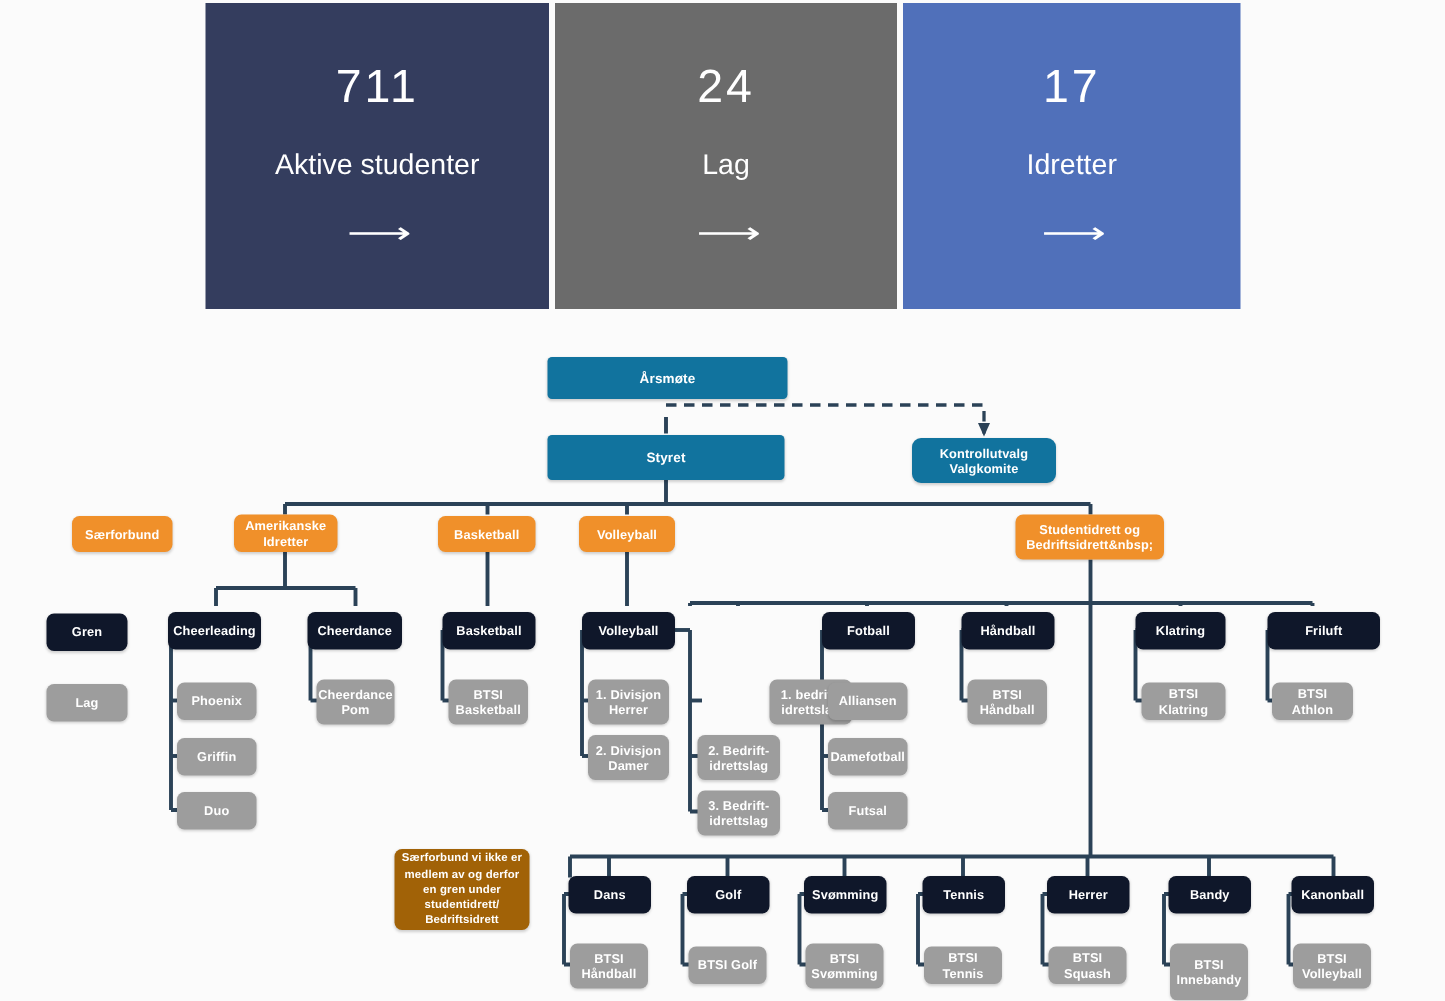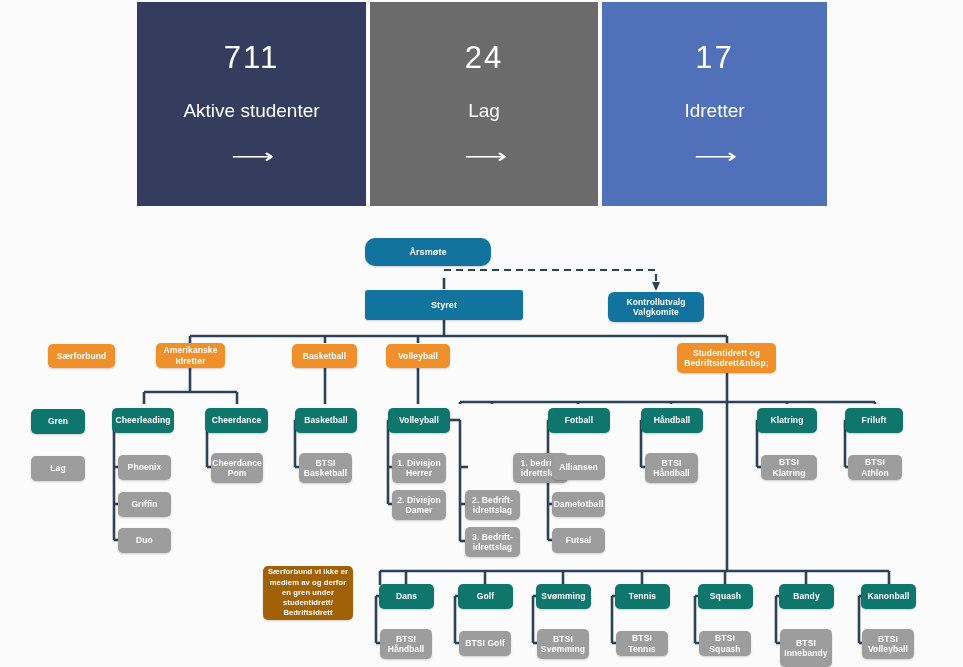--- a/index.html
+++ b/index.html
@@ -60,21 +60,21 @@
     font-size:8.5px;
     font-weight:bold;
     line-height:1.22;
     padding:2px 3px;
     letter-spacing:.1px;
     box-shadow:0 1px 2px rgba(0,0,0,.18);
     z-index:2;
   }
   .node.blue  {background:#11739e;border-radius:3px;}
   .node.orange{background:#f0902a;}
-  .node.teal  {background:#0f766e;}
+  .node.teal  {background:#0f172a;}
   .node.gray  {background:#9d9d9d;}
   .node.note  {background:#a16207;font-weight:bold;font-size:7.6px;line-height:1.35;}
   .node.wide-label{font-size:9px;}
 </style>
 </head>
 <body>
 
 <div id="stat-cards">
 
   <div class="stat-card c0">
@@ -205,21 +205,21 @@
         <path d="M695 437 L702 437"></path>
       <path d="M776 390 L776 437"></path>
         <path d="M776 390 L783 390"></path>
         <path d="M776 437 L783 437"></path>
       <path d="M859 390 L859 437"></path>
         <path d="M859 390 L866 390"></path>
         <path d="M859 437 L866 437"></path>
     </g>
   </svg>
 
-  <div class="node blue wide-label" style="left:365px;top:32px;width:126px;height:28px;border-radius:10px;">Årsmøte</div>
+  <div class="node blue wide-label" style="left:365px;top:32px;width:160px;height:28px;">Årsmøte</div>
 
   <div class="node blue wide-label" style="left:365px;top:84px;width:158px;height:30px;">Styret</div>
 
   <div class="node blue" style="left:608px;top:86px;width:96px;height:30px;border-radius:6px;">Kontrollutvalg Valgkomite</div>
 
   <div class="node orange" style="left:24px;top:138px;width:67px;height:24px;margin-left:24px;">Særforbund</div>
   <div class="node teal" style="left:31px;top:203px;width:54px;height:25px;">Gren</div>
   <div class="node gray" style="left:31px;top:250px;width:54px;height:25px;">Lag</div>
 
   <div class="node orange" style="left:156px;top:137px;width:69px;height:25px;">Amerikanske Idretter</div>
@@ -227,21 +227,21 @@
   <div class="node orange" style="left:386px;top:138px;width:64px;height:24px;">Volleyball</div>
   <div class="node orange" style="left:677px;top:137px;width:99px;height:30px;">Studentidrett og Bedriftsidrett&amp;nbsp;</div>
 
   <div class="node teal" style="left:112px;top:202px;width:62px;height:25px;">Cheerleading</div>
   <div class="node teal" style="left:205px;top:202px;width:63px;height:25px;">Cheerdance</div>
   <div class="node teal" style="left:295px;top:202px;width:62px;height:25px;">Basketball</div>
   <div class="node teal" style="left:388px;top:202px;width:62px;height:25px;">Volleyball</div>
   <div class="node teal" style="left:548px;top:202px;width:62px;height:25px;">Fotball</div>
   <div class="node teal" style="left:641px;top:202px;width:62px;height:25px;">Håndball</div>
   <div class="node teal" style="left:757px;top:202px;width:60px;height:25px;">Klatring</div>
-  <div class="node teal" style="left:845px;top:202px;width:58px;height:25px;">Friluft</div>
+  <div class="node teal" style="left:845px;top:202px;width:75px;height:25px;">Friluft</div>
 
   <div class="node gray" style="left:118px;top:249px;width:53px;height:25px;">Phoenix</div>
   <div class="node gray" style="left:118px;top:286px;width:53px;height:25px;">Griffin</div>
   <div class="node gray" style="left:118px;top:322px;width:53px;height:25px;">Duo</div>
 
   <div class="node gray" style="left:211px;top:247px;width:52px;height:30px;">Cheerdance Pom</div>
 
   <div class="node gray" style="left:299px;top:247px;width:53px;height:30px;">BTSI Basketball</div>
 
   <div class="node gray" style="left:392px;top:247px;width:54px;height:30px;">1. Divisjon Herrer</div>
@@ -259,21 +259,21 @@
 
   <div class="node gray" style="left:761px;top:249px;width:56px;height:25px;">BTSI Klatring</div>
   <div class="node gray" style="left:848px;top:249px;width:54px;height:25px;">BTSI Athlon</div>
 
   <div class="node note" style="left:263px;top:360px;width:90px;height:54px;">Særforbund vi ikke er medlem av og derfor en gren under studentidrett/ Bedriftsidrett</div>
 
   <div class="node teal" style="left:379px;top:378px;width:55px;height:25px;">Dans</div>
   <div class="node teal" style="left:458px;top:378px;width:55px;height:25px;">Golf</div>
   <div class="node teal" style="left:536px;top:378px;width:55px;height:25px;">Svømming</div>
   <div class="node teal" style="left:615px;top:378px;width:55px;height:25px;">Tennis</div>
-  <div class="node teal" style="left:698px;top:378px;width:55px;height:25px;">Squash</div>
+  <div class="node teal" style="left:698px;top:378px;width:55px;height:25px;">Herrer</div>
   <div class="node teal" style="left:779px;top:378px;width:55px;height:25px;">Bandy</div>
   <div class="node teal" style="left:861px;top:378px;width:55px;height:25px;">Kanonball</div>
 
   <div class="node gray" style="left:380px;top:423px;width:52px;height:30px;">BTSI Håndball</div>
   <div class="node gray" style="left:459px;top:425px;width:52px;height:25px;">BTSI Golf</div>
   <div class="node gray" style="left:537px;top:423px;width:52px;height:30px;">BTSI Svømming</div>
   <div class="node gray" style="left:616px;top:425px;width:52px;height:25px;">BTSI Tennis</div>
   <div class="node gray" style="left:699px;top:425px;width:52px;height:25px;">BTSI Squash</div>
   <div class="node gray" style="left:780px;top:423px;width:52px;height:38px;">BTSI Innebandy</div>
   <div class="node gray" style="left:862px;top:423px;width:52px;height:30px;">BTSI Volleyball</div>

